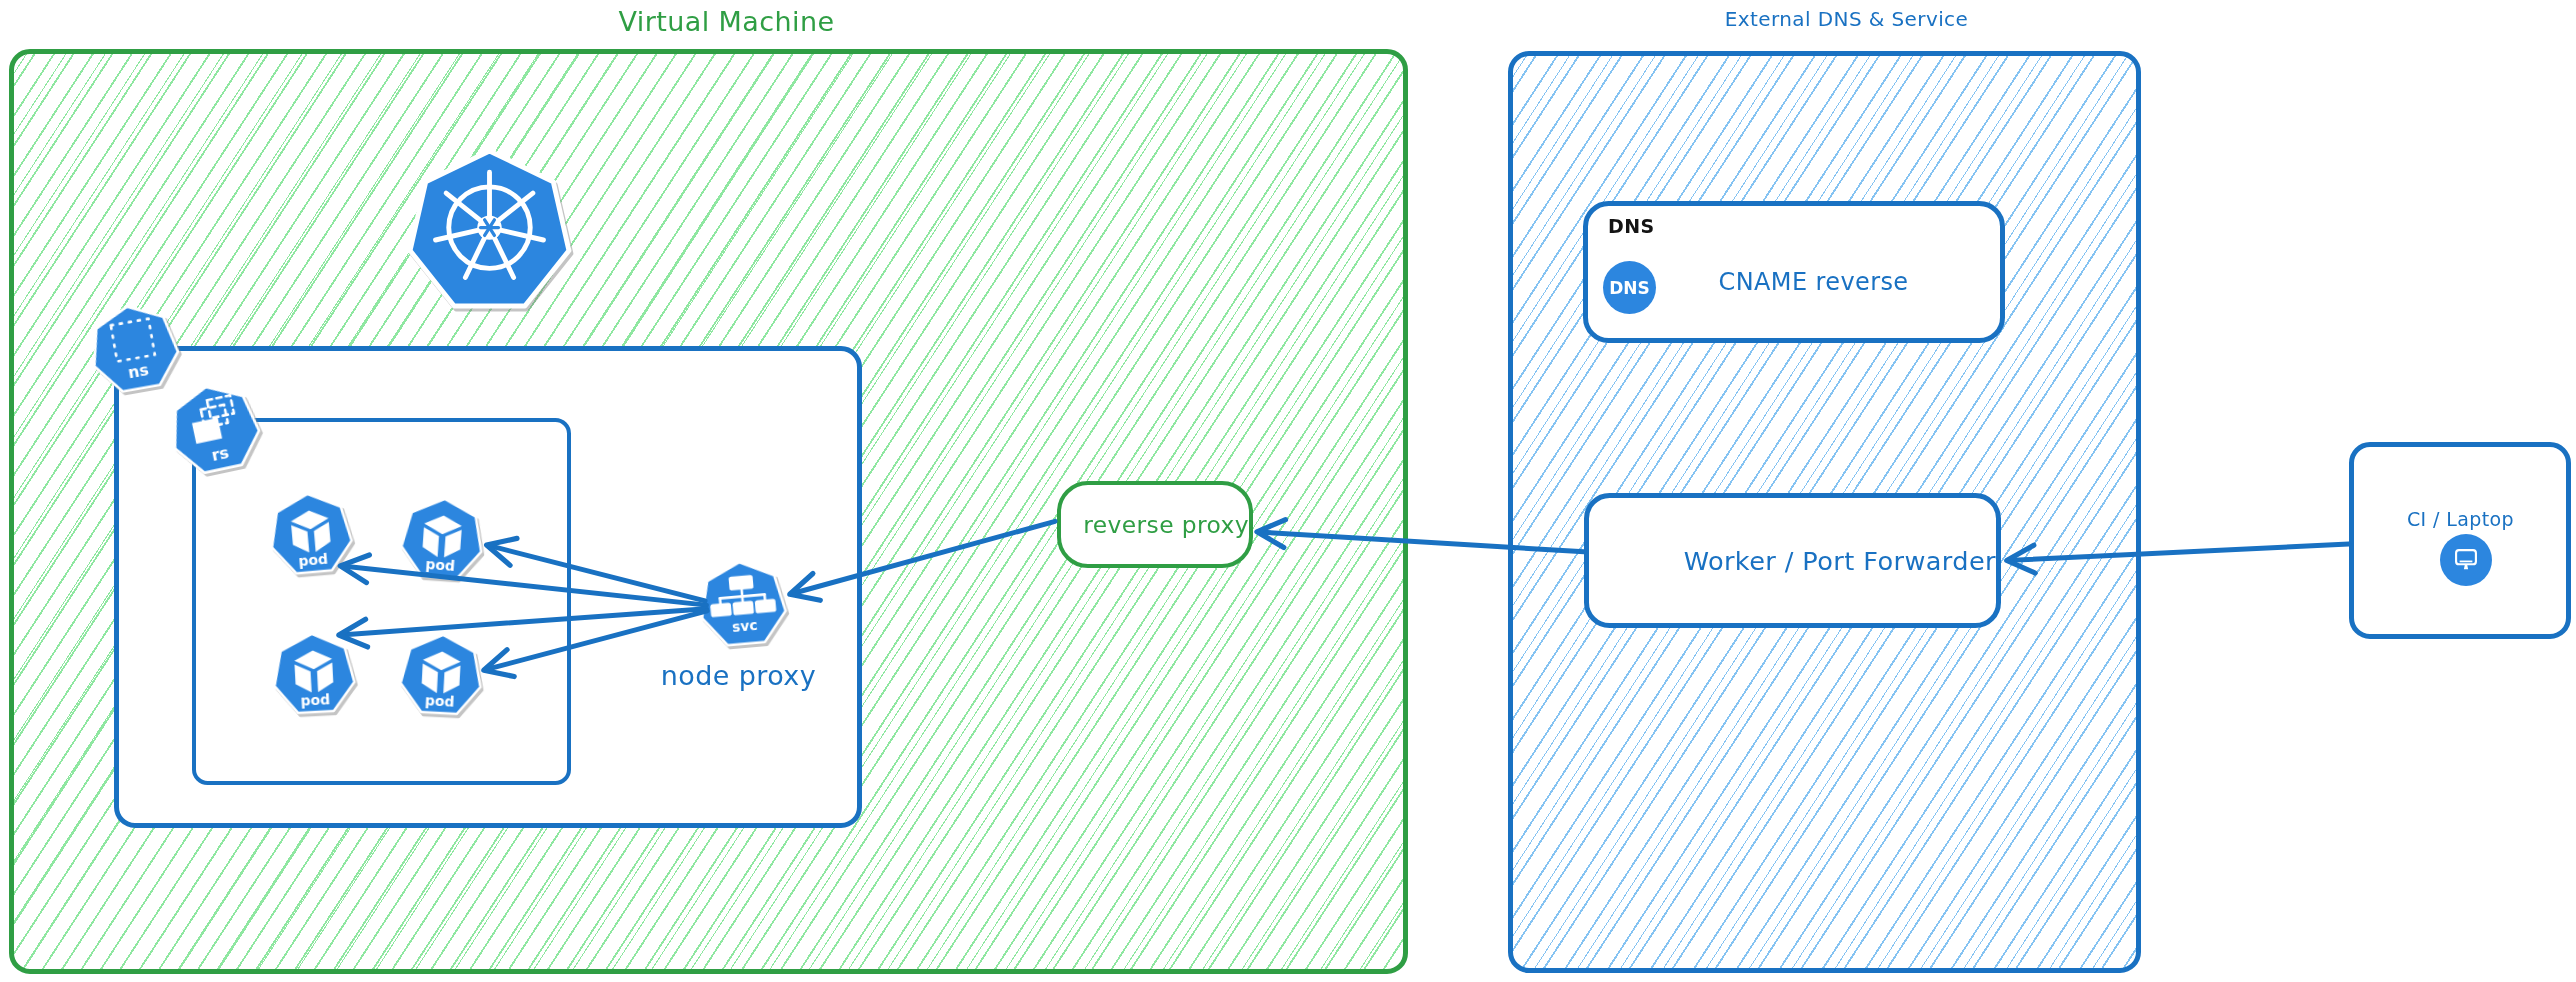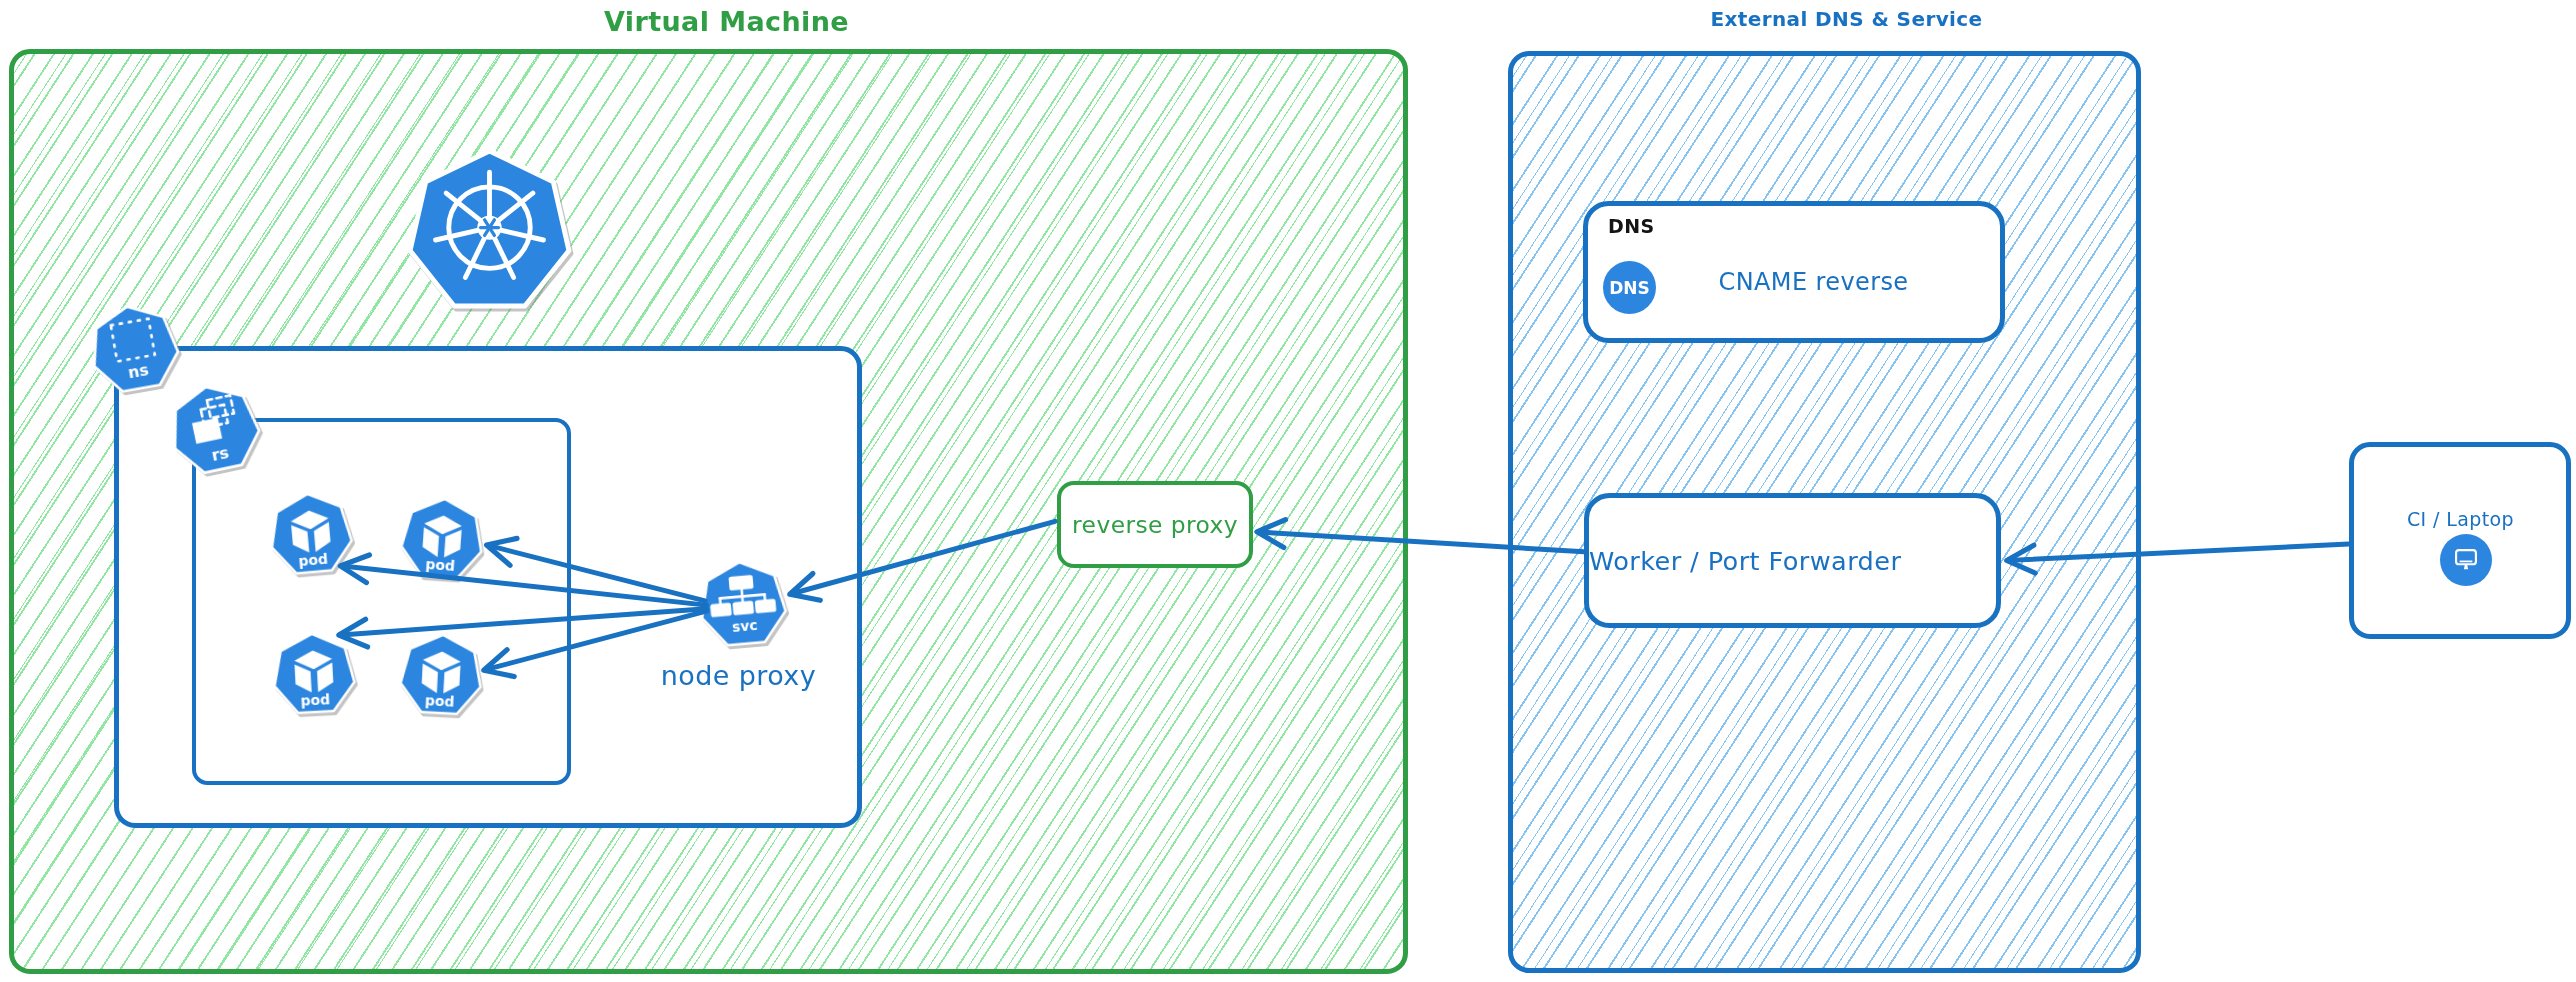--- a/index.html
+++ b/index.html
@@ -26,32 +26,32 @@
       repeating-linear-gradient(123deg, var(--green-hatch) 0 1.8px, transparent 1.8px 16.3px),
       repeating-linear-gradient(123deg, transparent 0 10px, var(--green-hatch) 10px 11px, transparent 11px 33px);
   }
   .dns-panel{
     left:1508px;top:51px;width:633px;height:922px;
     border:5px solid var(--blue);
     background:
       repeating-linear-gradient(123deg, var(--blue-hatch) 0 1.8px, transparent 1.8px 18px),
       repeating-linear-gradient(123deg, transparent 0 10.7px, var(--blue-hatch) 10.7px 11.6px, transparent 11.6px 36px);
   }
-  .panel-title{font-size:27px;color:var(--green);font-weight:bold}
+  .panel-title{font-size:27px;color:var(--green);font-weight:normal}
   .panel-title.blue{color:var(--blue);font-size:20px}
 
   
   .white-box{position:absolute;background:#fff}
   .ns-box{left:114px;top:346px;width:748px;height:482px;border:5px solid var(--blue);border-radius:21px}
   .rs-box{left:192px;top:418px;width:379px;height:367px;border:4.3px solid var(--blue);border-radius:15.6px;background:transparent}
-  .rp-box{left:1057px;top:481px;width:196px;height:87px;border:4.3px solid var(--green);border-radius:17px;
-          display:flex;align-items:center;justify-content:center;font-size:23.4px;color:var(--green)}
+  .rp-box{left:1057px;top:481px;width:196px;height:87px;border:4.3px solid var(--green);border-radius:31px;
+          display:flex;align-items:center;justify-content:flex-end;font-size:23.4px;color:var(--green)}
   .dnsrec-box{left:1583px;top:201px;width:422px;height:142px;border:5px solid var(--blue);border-radius:25.6px}
   .worker-box{left:1584px;top:493px;width:417px;height:135px;border:5px solid var(--blue);border-radius:25.6px;
-          display:flex;align-items:center;justify-content:flex-start;font-size:25.6px;color:var(--blue)}
+          display:flex;align-items:center;justify-content:flex-end;font-size:25.6px;color:var(--blue)}
   .ci-box{left:2349px;top:442px;width:222px;height:197px;border:5px solid var(--blue);border-radius:21px}
 
   .blue-text{color:var(--blue)}
   .ink-text{color:var(--ink);font-weight:bold}
 
   
   svg.icon{position:absolute;overflow:visible;filter:drop-shadow(2.8px 3.6px 0.7px rgba(125,125,125,.45))}
   .hepta{fill:var(--icon-blue);stroke:#fff;stroke-width:3;stroke-linejoin:round}
   .wht-f{fill:#fff}
   .wht-s{fill:none;stroke:#fff;stroke-width:3;stroke-linecap:round;stroke-linejoin:round}

